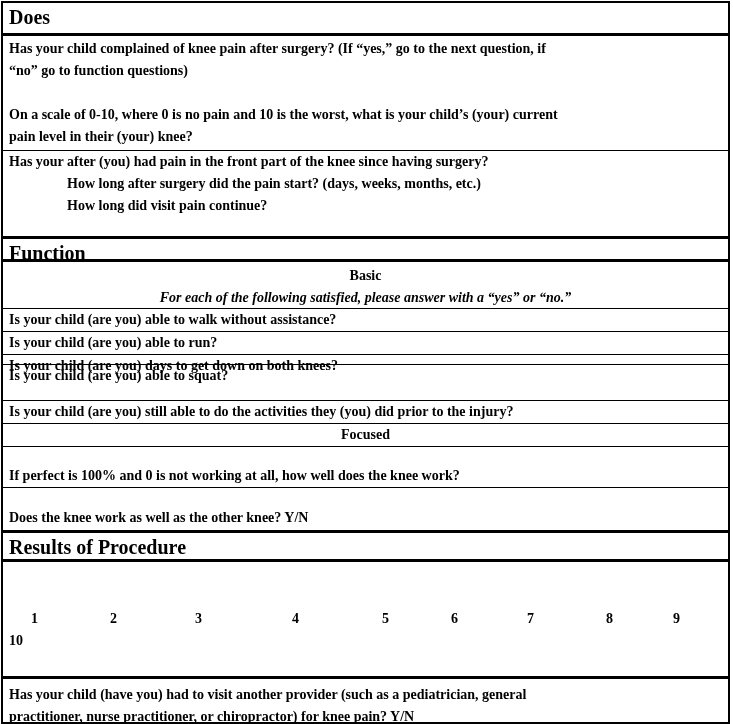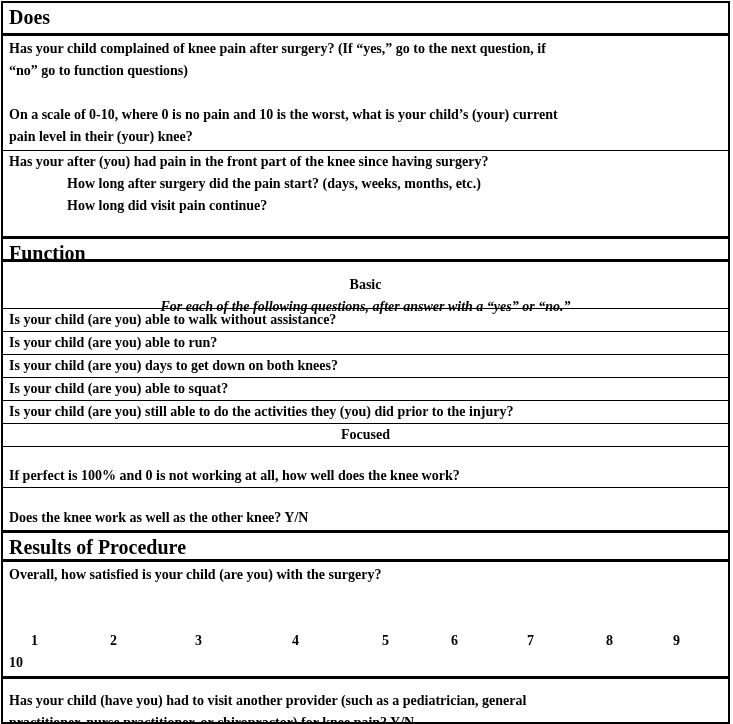--- a/index.html
+++ b/index.html
@@ -36,35 +36,35 @@
   <div class="row" style="top:147px; height:80px; padding-top:0;">
     <p>Has your after (you) had pain in the front part of the knee since having surgery?</p>
     <p class="indent">How long after surgery did the pain start? (days, weeks, months, etc.)</p>
     <p class="indent">How long did visit pain continue?</p>
   </div>
 
   <div class="row thick hdr" style="top:227px; height:29px;margin-top:6px;">
     <span>Function</span>
   </div>
 
-  <div class="row thick center" style="top:256px; height:49px; padding-top:12px;">
+  <div class="row thick center" style="top:256px; height:49px; padding-top:3px;">
     <p>Basic</p>
-    <p class="italic">For each of the following questions, after answer with a “yes” or “no.”</p>
+    <p class="italic">For each of the following satisfied, please answer with a “yes” or “no.”</p>
   </div>
 
   <div class="row" style="top:305px; height:23px;">
     <span>Is your child (are you) able to walk without assistance?</span>
   </div>
   <div class="row" style="top:328px; height:23px;">
     <span>Is your child (are you) able to run?</span>
   </div>
   <div class="row" style="top:351px; height:23px;">
     <span>Is your child (are you) days to get down on both knees?</span>
   </div>
-  <div class="row" style="top:374px; height:23px;">
+  <div class="row" style="top:361px; height:23px;">
     <span>Is your child (are you) able to squat?</span>
   </div>
   <div class="row" style="top:397px; height:23px;">
     <span>Is your child (are you) still able to do the activities they (you) did prior to the injury?</span>
   </div>
 
   <div class="row center" style="top:420px; height:23px;">
     <span>Focused</span>
   </div>
 
@@ -74,34 +74,33 @@
 
   <div class="row" style="top:484px; height:51px; padding-top:19px;">
     <span>Does the knee work as well as the other knee? Y/N</span>
   </div>
 
   <div class="row thick hdr" style="top:527px; height:29px;">
     <span>Results of Procedure</span>
   </div>
 
   <div class="row thick" style="top:556px; height:117px; padding-top:2px;">
-    <p>Overall, how satisfied is your child (are you) with the surgery?</p>
     <p style="height:44px;"></p>
     <div class="scale">
       <span style="left:22px;">1</span>
       <span style="left:101px;">2</span>
       <span style="left:186px;">3</span>
       <span style="left:283px;">4</span>
       <span style="left:373px;">5</span>
       <span style="left:442px;">6</span>
       <span style="left:518px;">7</span>
       <span style="left:597px;">8</span>
       <span style="left:664px;">9</span>
     </div>
     <p>10</p>
   </div>
 
-  <div class="row thick" style="top:673px; height:46px; padding-top:11px;">
+  <div class="row thick" style="top:673px; height:46px; padding-top:5px;">
     <p>Has your child (have you) had to visit another provider (such as a pediatrician, general</p>
     <p>practitioner, nurse practitioner, or chiropractor) for knee pain? Y/N</p>
   </div>
 
 </div>
 
 </body></html>

